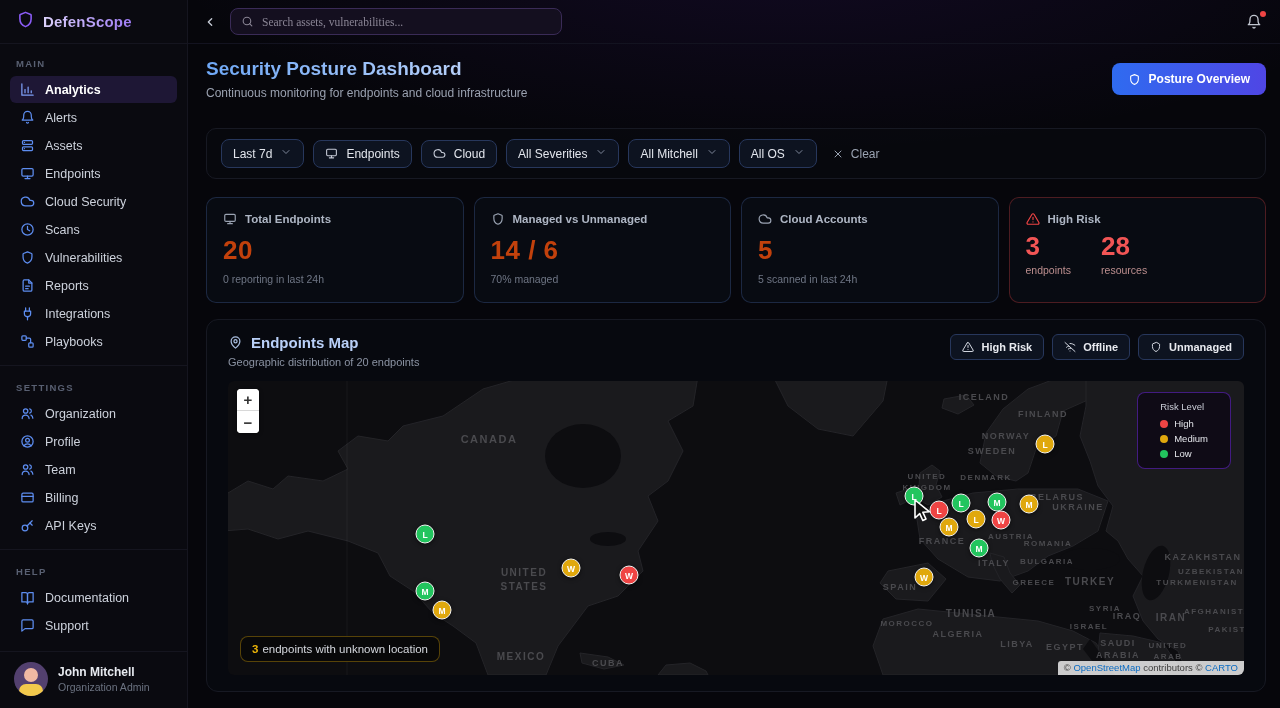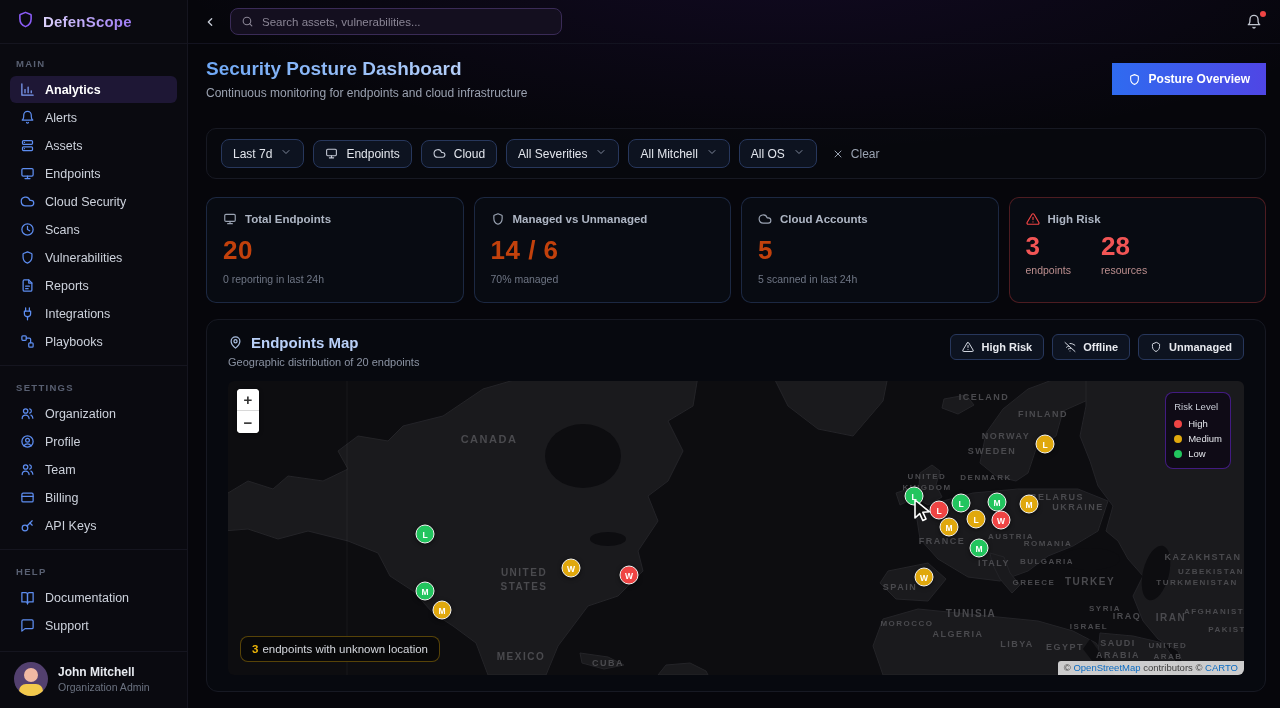--- a/index.html
+++ b/index.html
@@ -25,33 +25,33 @@
   .user-name { font-size:12px; font-weight:bold; color:#e7eaf0; }
   .user-role { font-size:10.5px; color:#6b7280; margin-top:2px; }
 
   
   .main-col { display:flex; flex-direction:column; height:708px; background:radial-gradient(900px 300px at 55% -60px, rgba(91,33,182,0.14), transparent 70%), #06060b; }
   .topbar { height:44px; flex:0 0 auto; display:flex; align-items:center; gap:12px; padding:0 20px 0 14px; border-bottom:1px solid #131320; }
   .back-btn { background:none; border:none; color:#c6cbd6; cursor:pointer; display:flex; }
   .back-btn svg { width:16px; height:16px; }
   .search-box { width:332px; height:27px; border:1px solid #3a2b57; background:#140f1f; border-radius:8px; display:flex; align-items:center; gap:8px; padding:0 10px; }
   .search-box svg { width:13px; height:13px; color:#8a8595; flex:0 0 auto; }
-  .search-box input { flex:1; background:transparent; border:none; outline:none; color:#d7d2e2; font-size:11.5px; font-family:Liberation Sans, sans-serif; }
+  .search-box input { flex:1; background:transparent; border:none; outline:none; color:#d7d2e2; font-size:11.5px; font-family:Liberation Serif, serif; }
   .search-box input::placeholder { color:#8a8595; }
   .topbar-spacer { flex:1; }
   .bell-btn { position:relative; background:none; border:none; cursor:pointer; display:flex; color:#c3c8d2; }
   .bell-btn svg { width:16px; height:16px; }
   .bell-dot { position:absolute; top:-3px; right:-4px; width:6px; height:6px; border-radius:50%; background:#ef4444; }
 
   
   .content { flex:1; padding:12px 16px 0 18px; overflow:hidden; }
   .page-header { display:flex; align-items:center; justify-content:space-between; margin:2px 0 28px; }
   .page-title { font-size:19px; font-weight:bold; background:linear-gradient(90deg,#6ea8f7,#c9dafb); -webkit-background-clip:text; background-clip:text; color:transparent; }
   .page-sub { font-size:12px; color:#9aa1b0; margin-top:6px; }
-  .cta-btn { display:flex; align-items:center; gap:8px; background:linear-gradient(90deg,#2f6bf0,#4f46e5); border:none; border-radius:0; color:#fff; font-size:12px; font-weight:bold; padding:9px 16px; cursor:pointer; }
+  .cta-btn { display:flex; align-items:center; gap:8px; background:linear-gradient(90deg,#2f6bf0,#4f46e5); border:none; border-radius:8px; color:#fff; font-size:12px; font-weight:bold; padding:9px 16px; cursor:pointer; }
   .cta-btn svg { width:13px; height:13px; }
 
   .filter-bar { border:1px solid #171923; background:rgba(10,11,17,0.55); border-radius:10px; padding:10px 14px; display:flex; align-items:center; gap:9px; }
   .chip { display:flex; align-items:center; gap:8px; background:#0d1320; border:1px solid #27375c; border-radius:8px; padding:6px 11px; font-size:12px; color:#e2e5ec; cursor:pointer; }
   .chip svg { width:13px; height:13px; color:#c5cad6; }
   .chip .chev svg { width:12px; height:12px; color:#7d8699; }
   .chip-clear { display:flex; align-items:center; gap:7px; background:none; border:none; color:#9aa3b2; font-size:12px; cursor:pointer; padding:6px 6px; }
   .chip-clear svg { width:12px; height:12px; }
 
   .stats-row { display:grid; grid-template-columns:repeat(4,1fr); gap:10px; margin-top:18px; }
@@ -77,21 +77,21 @@
   .mtg { display:flex; align-items:center; gap:7px; background:#0d1320; border:1px solid #27375c; border-radius:6px; padding:6px 11px; font-size:11px; font-weight:bold; color:#e8eaef; cursor:pointer; }
   .mtg svg { width:12px; height:12px; color:#d2d6df; }
 
   .map-area { position:relative; width:1016px; height:294px; background:#0d0d10; border-radius:6px; overflow:hidden; }
   .map-area svg.land { position:absolute; inset:0; }
   .mlabel { position:absolute; transform:translate(-50%,-50%); color:#4a4a4e; font-weight:bold; letter-spacing:1.5px; white-space:pre; text-align:center; line-height:1.35; pointer-events:none; }
   .marker { position:absolute; width:19px; height:19px; border-radius:50%; border:1.6px solid #f3f3f3; transform:translate(-50%,-50%); display:flex; align-items:center; justify-content:center; font-size:8.5px; font-weight:bold; color:#fff; box-shadow:0 1px 4px rgba(0,0,0,.55); cursor:pointer; }
   .zoom-ctl { position:absolute; top:8px; left:9px; width:22px; background:#fff; border-radius:4px; box-shadow:0 1px 4px rgba(0,0,0,.4); overflow:hidden; }
   .zoom-ctl button { display:block; width:22px; height:22px; background:#fff; border:none; font-size:15px; font-weight:bold; color:#333; cursor:pointer; line-height:1; }
   .zoom-ctl button:first-child { border-bottom:1px solid #d8d8d8; }
-  .legend { position:absolute; top:11px; right:13px; background:rgba(14,10,22,0.92); border:1px solid rgba(109,40,217,0.55); border-radius:8px; padding:8px 8px 9px; }
+  .legend { position:absolute; top:11px; right:13px; background:rgba(14,10,22,0.92); border:1px solid rgba(109,40,217,0.55); border-radius:8px; padding:8px 22px 9px; }
   .legend-title { font-size:9.5px; color:#c9ccd6; margin-bottom:6px; }
   .legend-item { display:flex; align-items:center; gap:6px; font-size:9.5px; color:#e3e5ea; margin-top:4px; }
   .legend-dot { width:8px; height:8px; border-radius:50%; }
   .unknown-badge { position:absolute; left:12px; bottom:13px; background:rgba(8,8,8,0.88); border:1px solid rgba(234,179,8,0.35); border-radius:8px; padding:6px 11px; font-size:11.5px; color:#d4d7dd; }
   .unknown-badge .cnt { color:#eab308; font-weight:bold; margin-right:4px; }
   .attribution { position:absolute; right:0; bottom:0; background:rgba(255,255,255,0.78); border-radius:3px 0 0 0; padding:1px 6px 2px; font-size:9.5px; color:#3c3c3c; }
   .attribution a { color:#0a6bc2; text-decoration:none; }
   .cursor-svg { position:absolute; pointer-events:none; }
 </style>
 </head>

